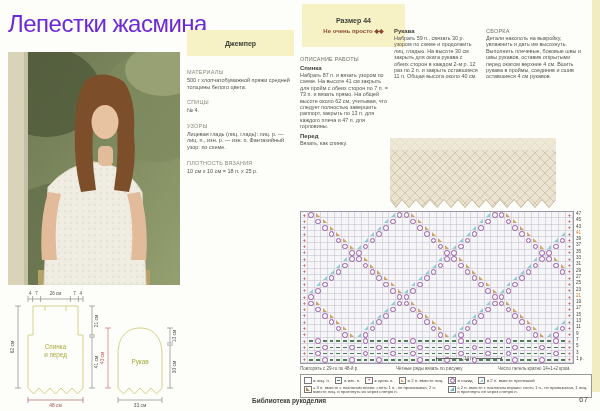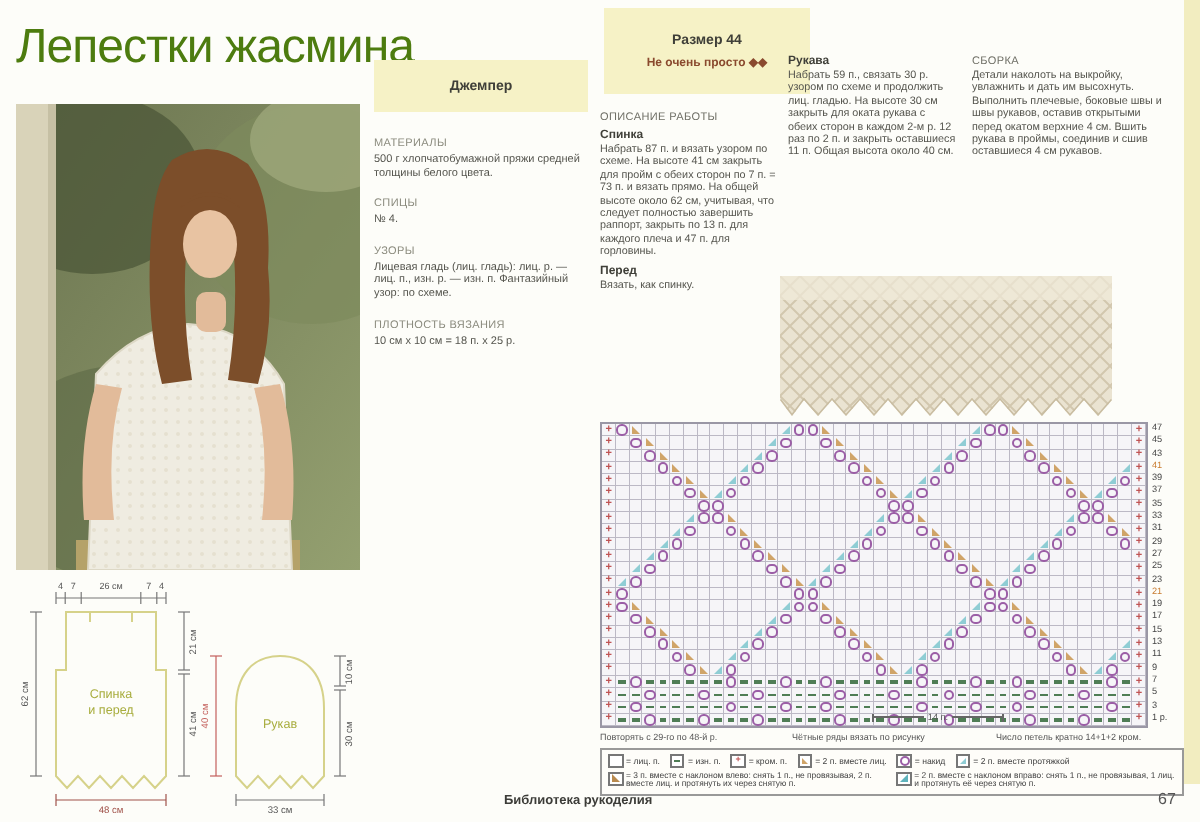--- a/index.html
+++ b/index.html
@@ -1,20 +1,20 @@
 <!DOCTYPE html>
 <html><head>
 <meta charset="utf-8">
 <style>
   html,body{margin:0;padding:0;background:#e8e8e4;}
   #page{position:relative;width:600px;height:411px;background:#fdfdf9;overflow:hidden;
         font-family:"Liberation Sans",sans-serif;color:#55554e;}
   .abs{position:absolute;}
   
-  #title{left:8px;top:10px;font-size:24px;letter-spacing:-0.5px;color:#4d7c0f;font-weight:400;}
+  #title{left:8px;top:10px;font-size:24px;letter-spacing:-0.5px;color:#6d28d9;font-weight:400;}
   
   .ybox{background:#f6f2c6;}
   #edge-strip{left:592px;top:0;width:8px;height:392px;background:#f2edc0;}
   
   .sec-h{font-size:5.5px;color:#8b8b7e;letter-spacing:.2px;margin:9px 0 2px 0;}
   .sec-t{font-size:5.5px;line-height:6.6px;color:#55554e;}
   .bold-h{font-size:6px;font-weight:bold;color:#3f3f38;margin:3px 0 1px 0;}
   .body-t{font-size:5.4px;line-height:6.4px;color:#55554e;}
   #jumper-box{width:107px;height:26px;display:flex;align-items:center;justify-content:center;
               font-size:7px;font-weight:bold;color:#3f3f38;}

